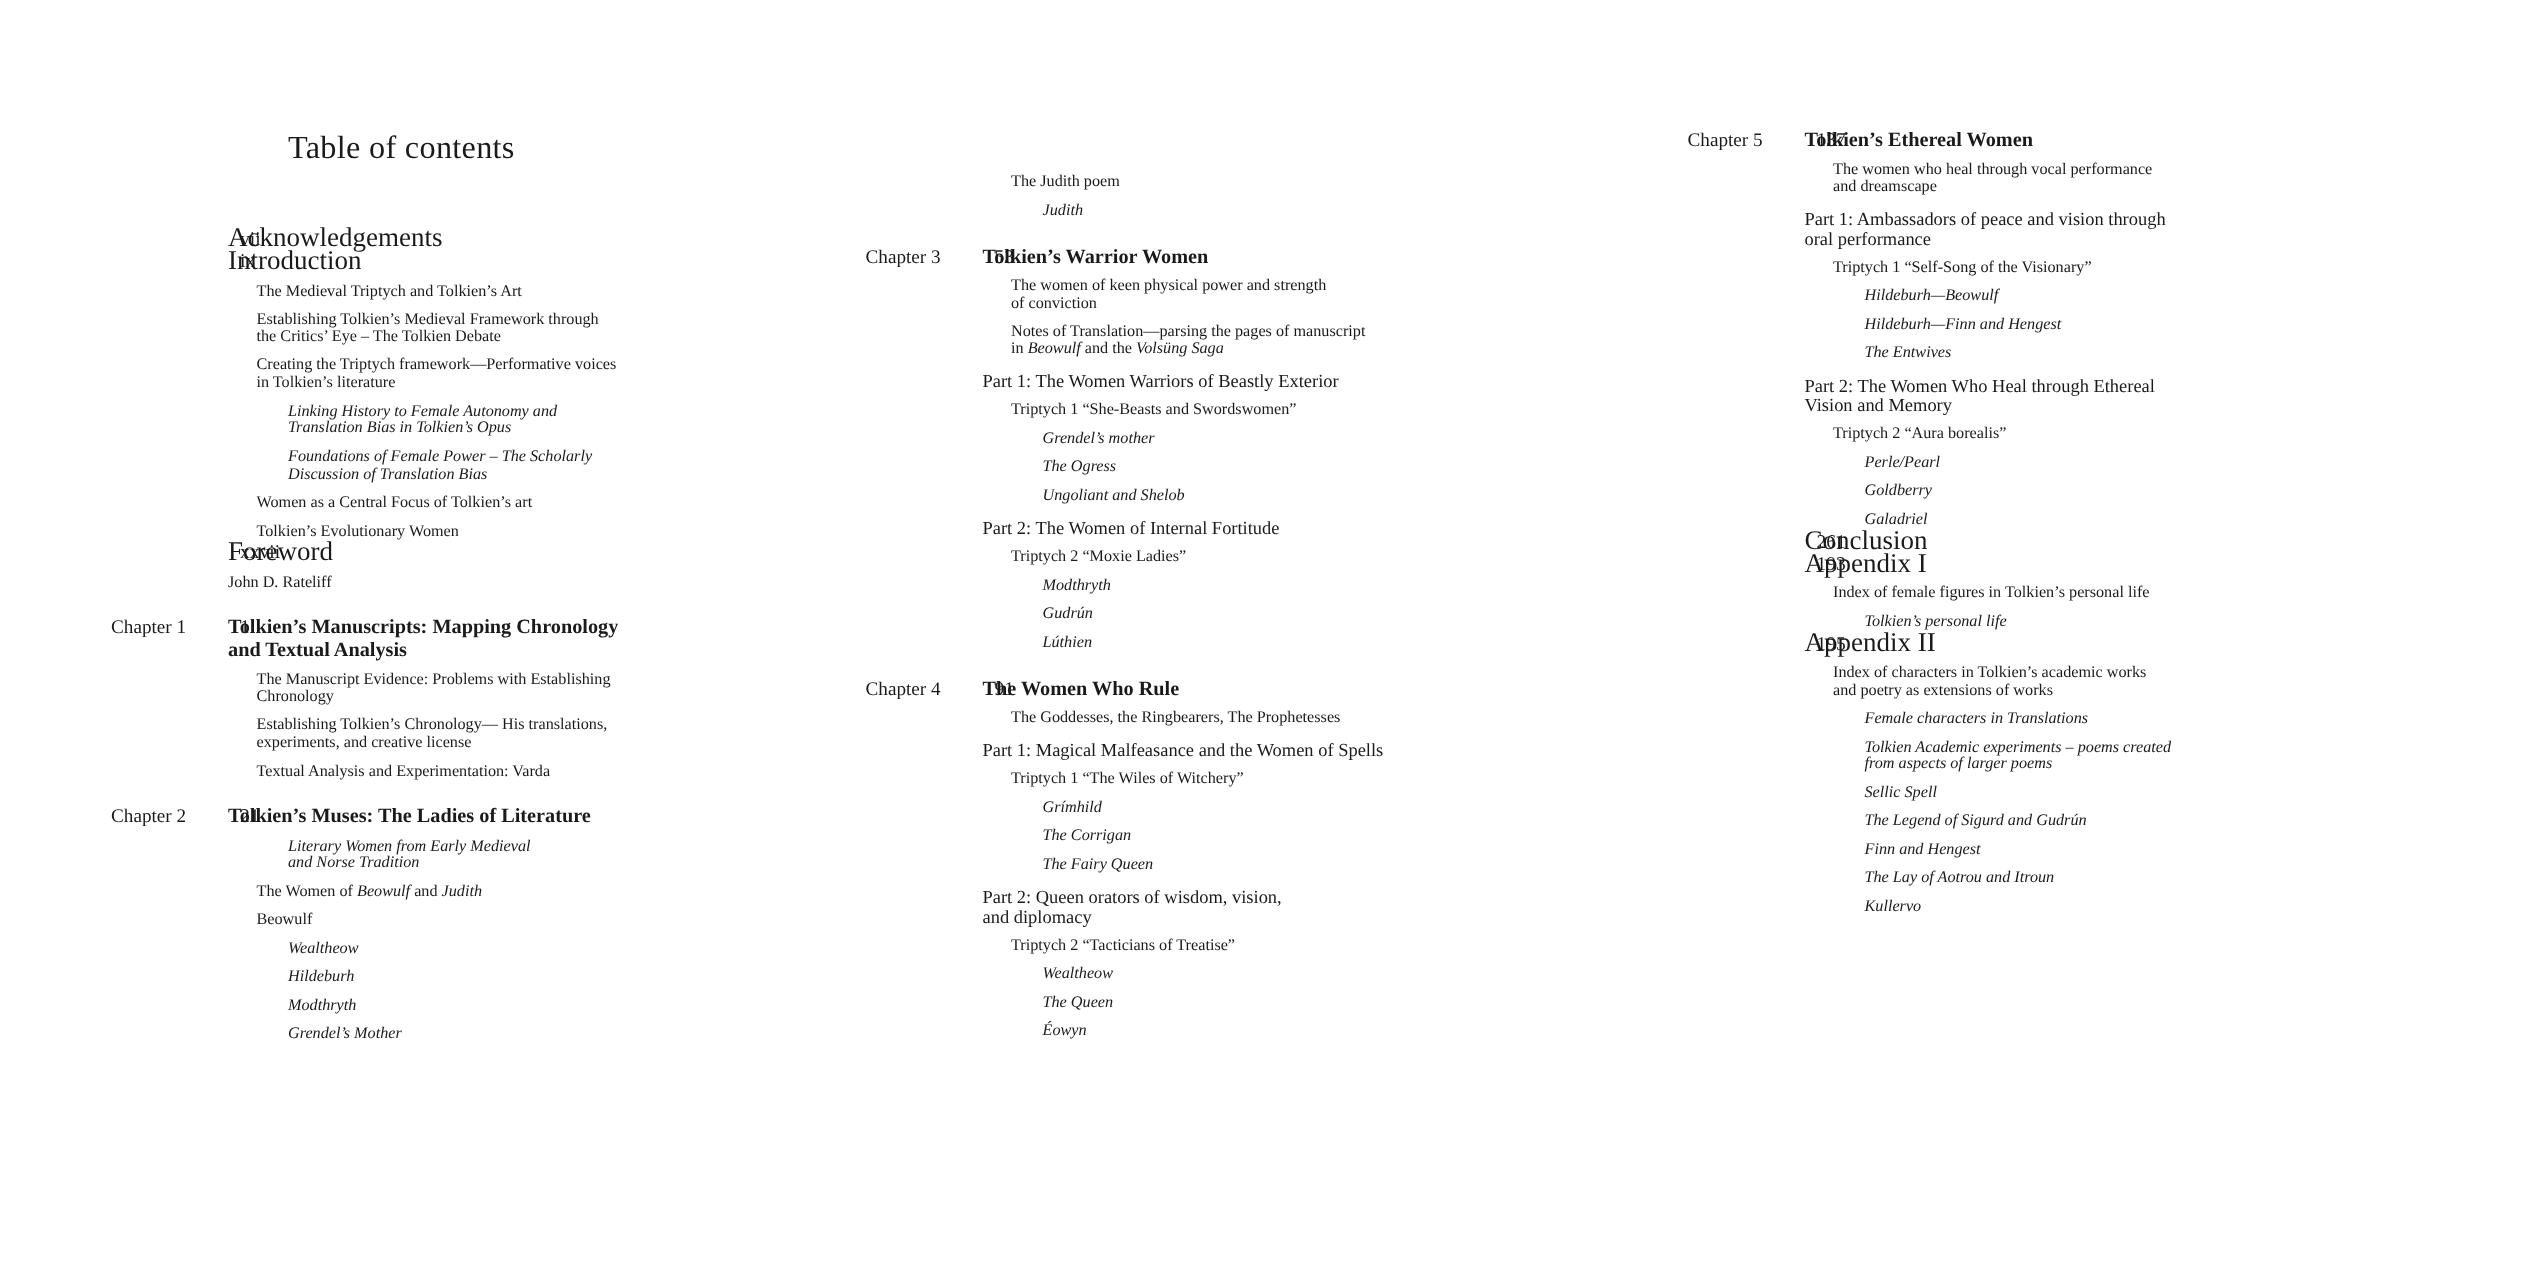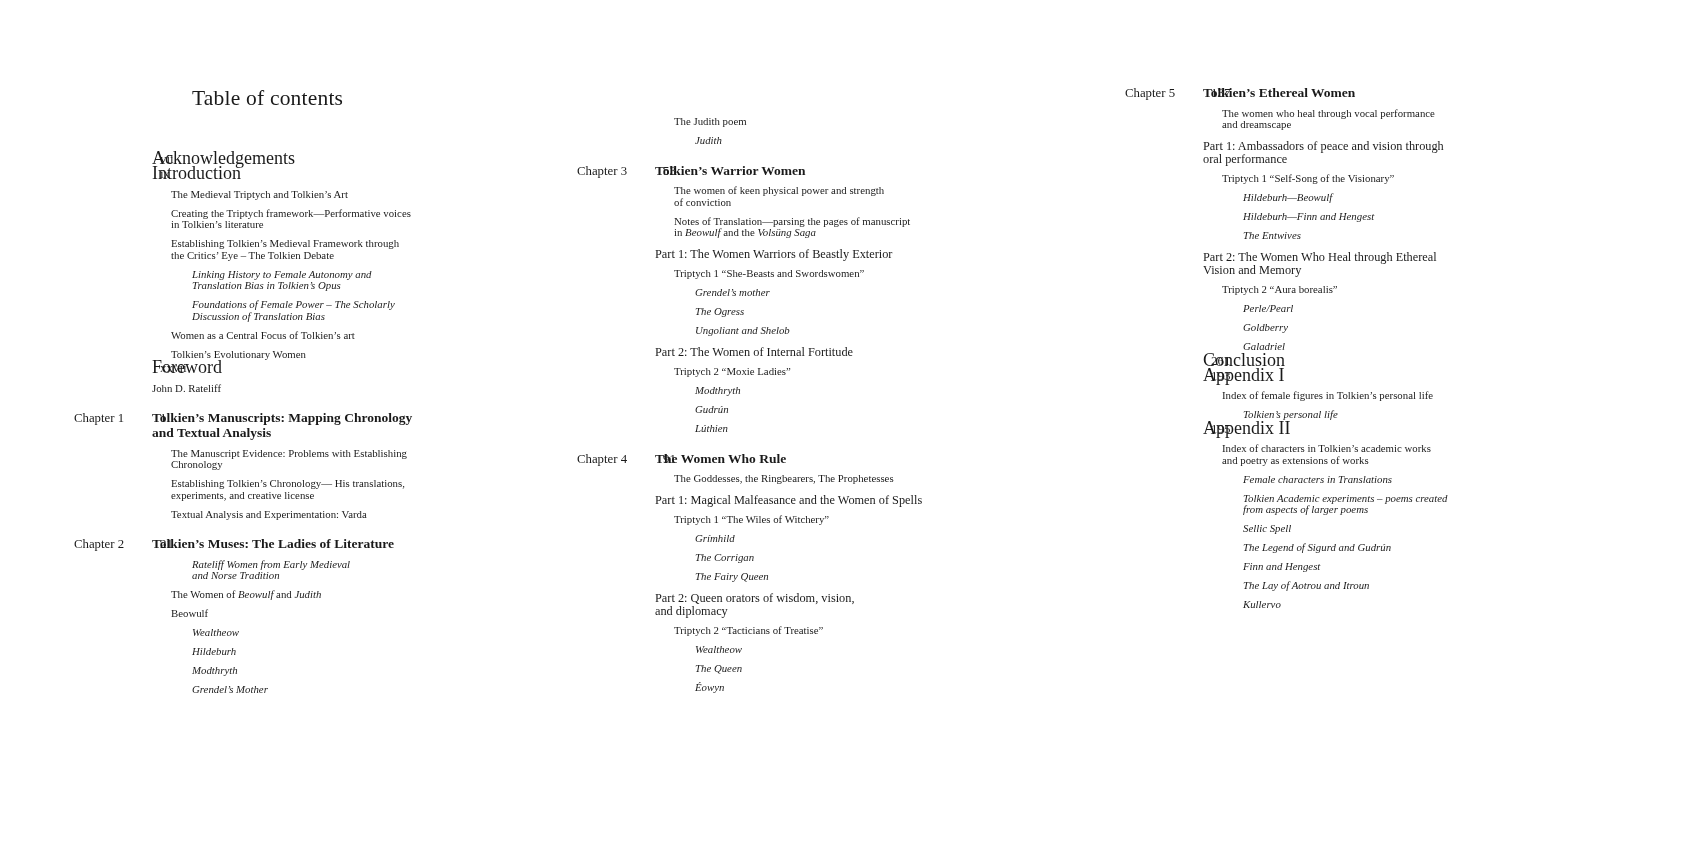--- a/index.html
+++ b/index.html
@@ -67,26 +67,26 @@
           <span class="page">vii</span>
         </div>
         <div class="entry heading">
           <span class="text">Introduction</span>
           <span class="page">ix</span>
         </div>
         <div class="entry sub">
           <span class="text">The Medieval Triptych and Tolkien’s Art</span>
         </div>
         <div class="entry sub">
+          <span class="text">Establishing Tolkien’s Medieval Framework through
+the Critics’ Eye – The Tolkien Debate</span>
+        </div>
+        <div class="entry sub">
           <span class="text">Creating the Triptych framework—Performative voices
 in Tolkien’s literature</span>
-        </div>
-        <div class="entry sub">
-          <span class="text">Establishing Tolkien’s Medieval Framework through
-the Critics’ Eye – The Tolkien Debate</span>
         </div>
         <div class="entry italic">
           <span class="text">Linking History to Female Autonomy and
 Translation Bias in Tolkien’s Opus</span>
         </div>
         <div class="entry italic">
           <span class="text">Foundations of Female Power – The Scholarly
 Discussion of Translation Bias</span>
         </div>
         <div class="entry sub">
@@ -118,21 +118,21 @@
         </div>
         <div class="entry sub">
           <span class="text">Textual Analysis and Experimentation: Varda</span>
         </div>
         <div class="entry chapter">
           <span class="chapter-label">Chapter 2</span>
           <span class="text">Tolkien’s Muses: The Ladies of Literature</span>
           <span class="page">21</span>
         </div>
         <div class="entry italic">
-          <span class="text">Rateliff Women from Early Medieval
+          <span class="text">Literary Women from Early Medieval
 and Norse Tradition</span>
         </div>
         <div class="entry sub">
           <span class="text">The Women of <i>Beowulf</i> and <i>Judith</i></span>
         </div>
         <div class="entry sub">
           <span class="text">Beowulf</span>
         </div>
         <div class="entry italic">
           <span class="text">Wealtheow</span>

